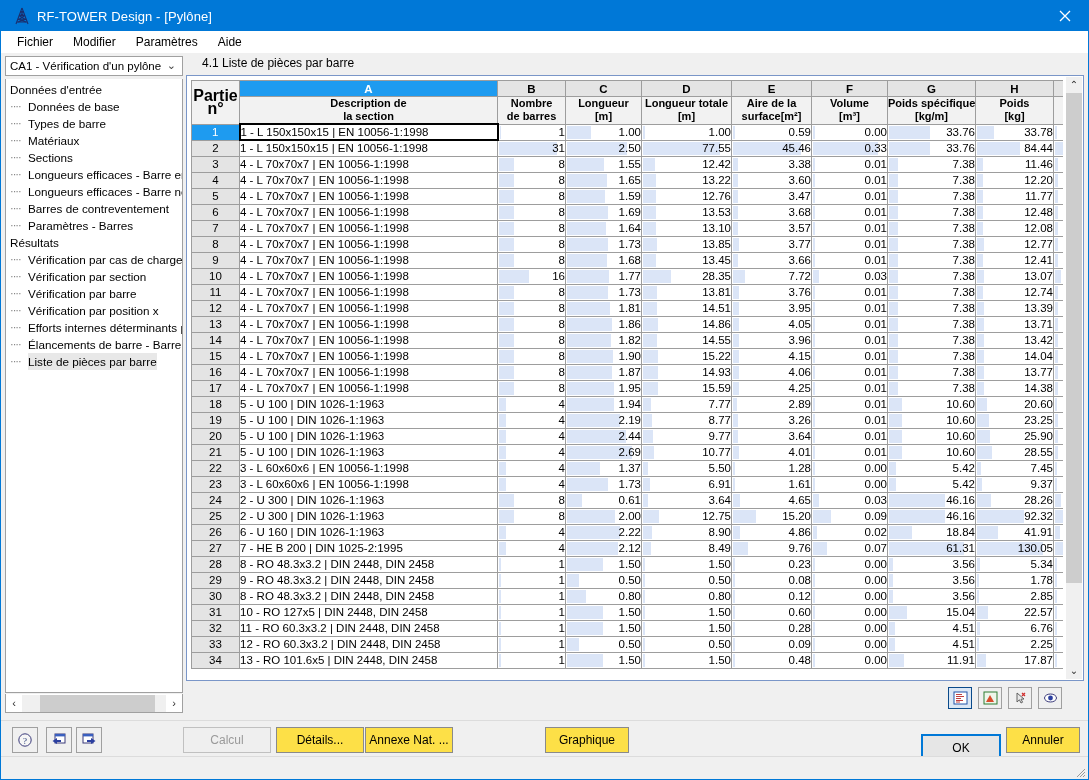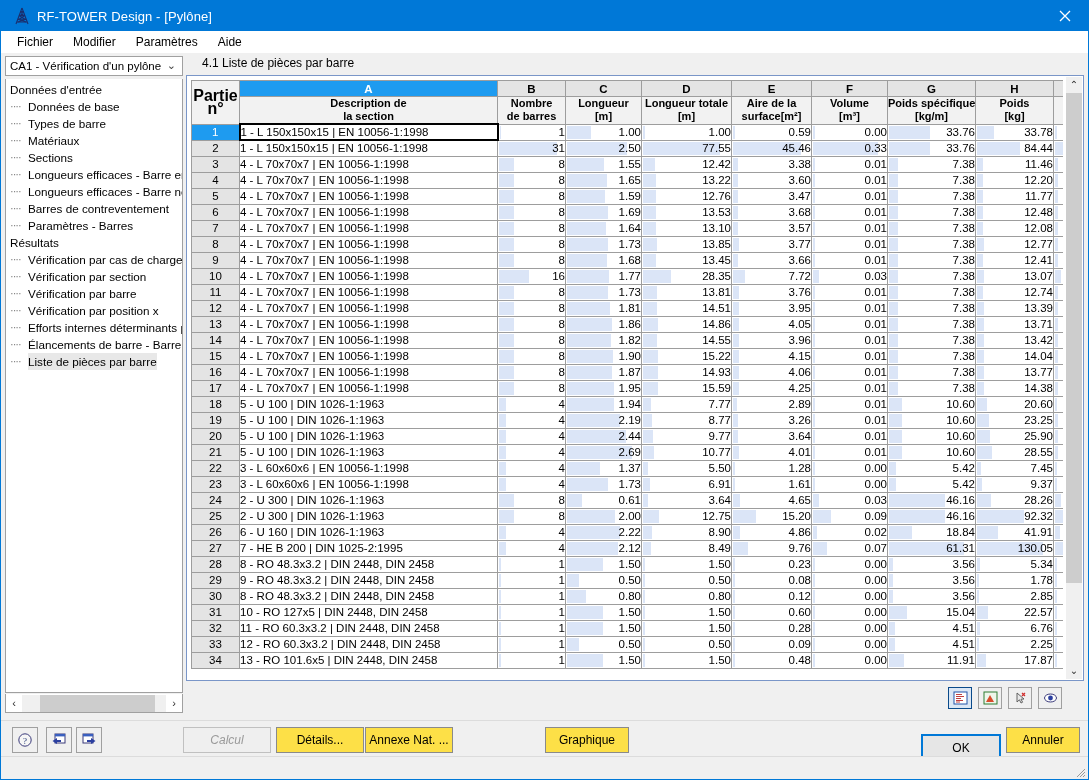--- a/index.html
+++ b/index.html
@@ -823,21 +823,21 @@
       </div>
       <div class="iconbtn" style="left:75px;">
         <svg width="16" height="16" viewBox="0 0 16 16">
           <rect x="2" y="2" width="10" height="9" fill="#fff" stroke="#3a3a7a" stroke-width="1"></rect>
           <rect x="2" y="2" width="10" height="2.4" fill="#3a5fbf"></rect>
           <path d="M14.5 9 L10 6 L10 12 Z" fill="#2b3fa0"></path>
           <rect x="6" y="8" width="5" height="2" fill="#2b3fa0"></rect>
         </svg>
       </div>
 
-      <div class="pbtn dis" style="left:182px;width:86px;font-style:italic;">Calcul</div>
+      <div class="pbtn dis" style="left:182px;width:86px;">Calcul</div>
       <div class="pbtn" style="left:275px;width:86px;">Détails...</div>
       <div class="pbtn" style="left:364px;width:86px;">Annexe Nat. ...</div>
       <div class="pbtn" style="left:544px;width:82px;">Graphique</div>
       <div class="pbtn def" style="left:920px;width:76px;margin-top:7px;">OK</div>
       <div class="pbtn" style="left:1005px;width:72px;">Annuler</div>
     </div>
 
     <div class="statusbar">
       <span class="grip">
         <svg width="14" height="14" viewBox="0 0 14 14">

